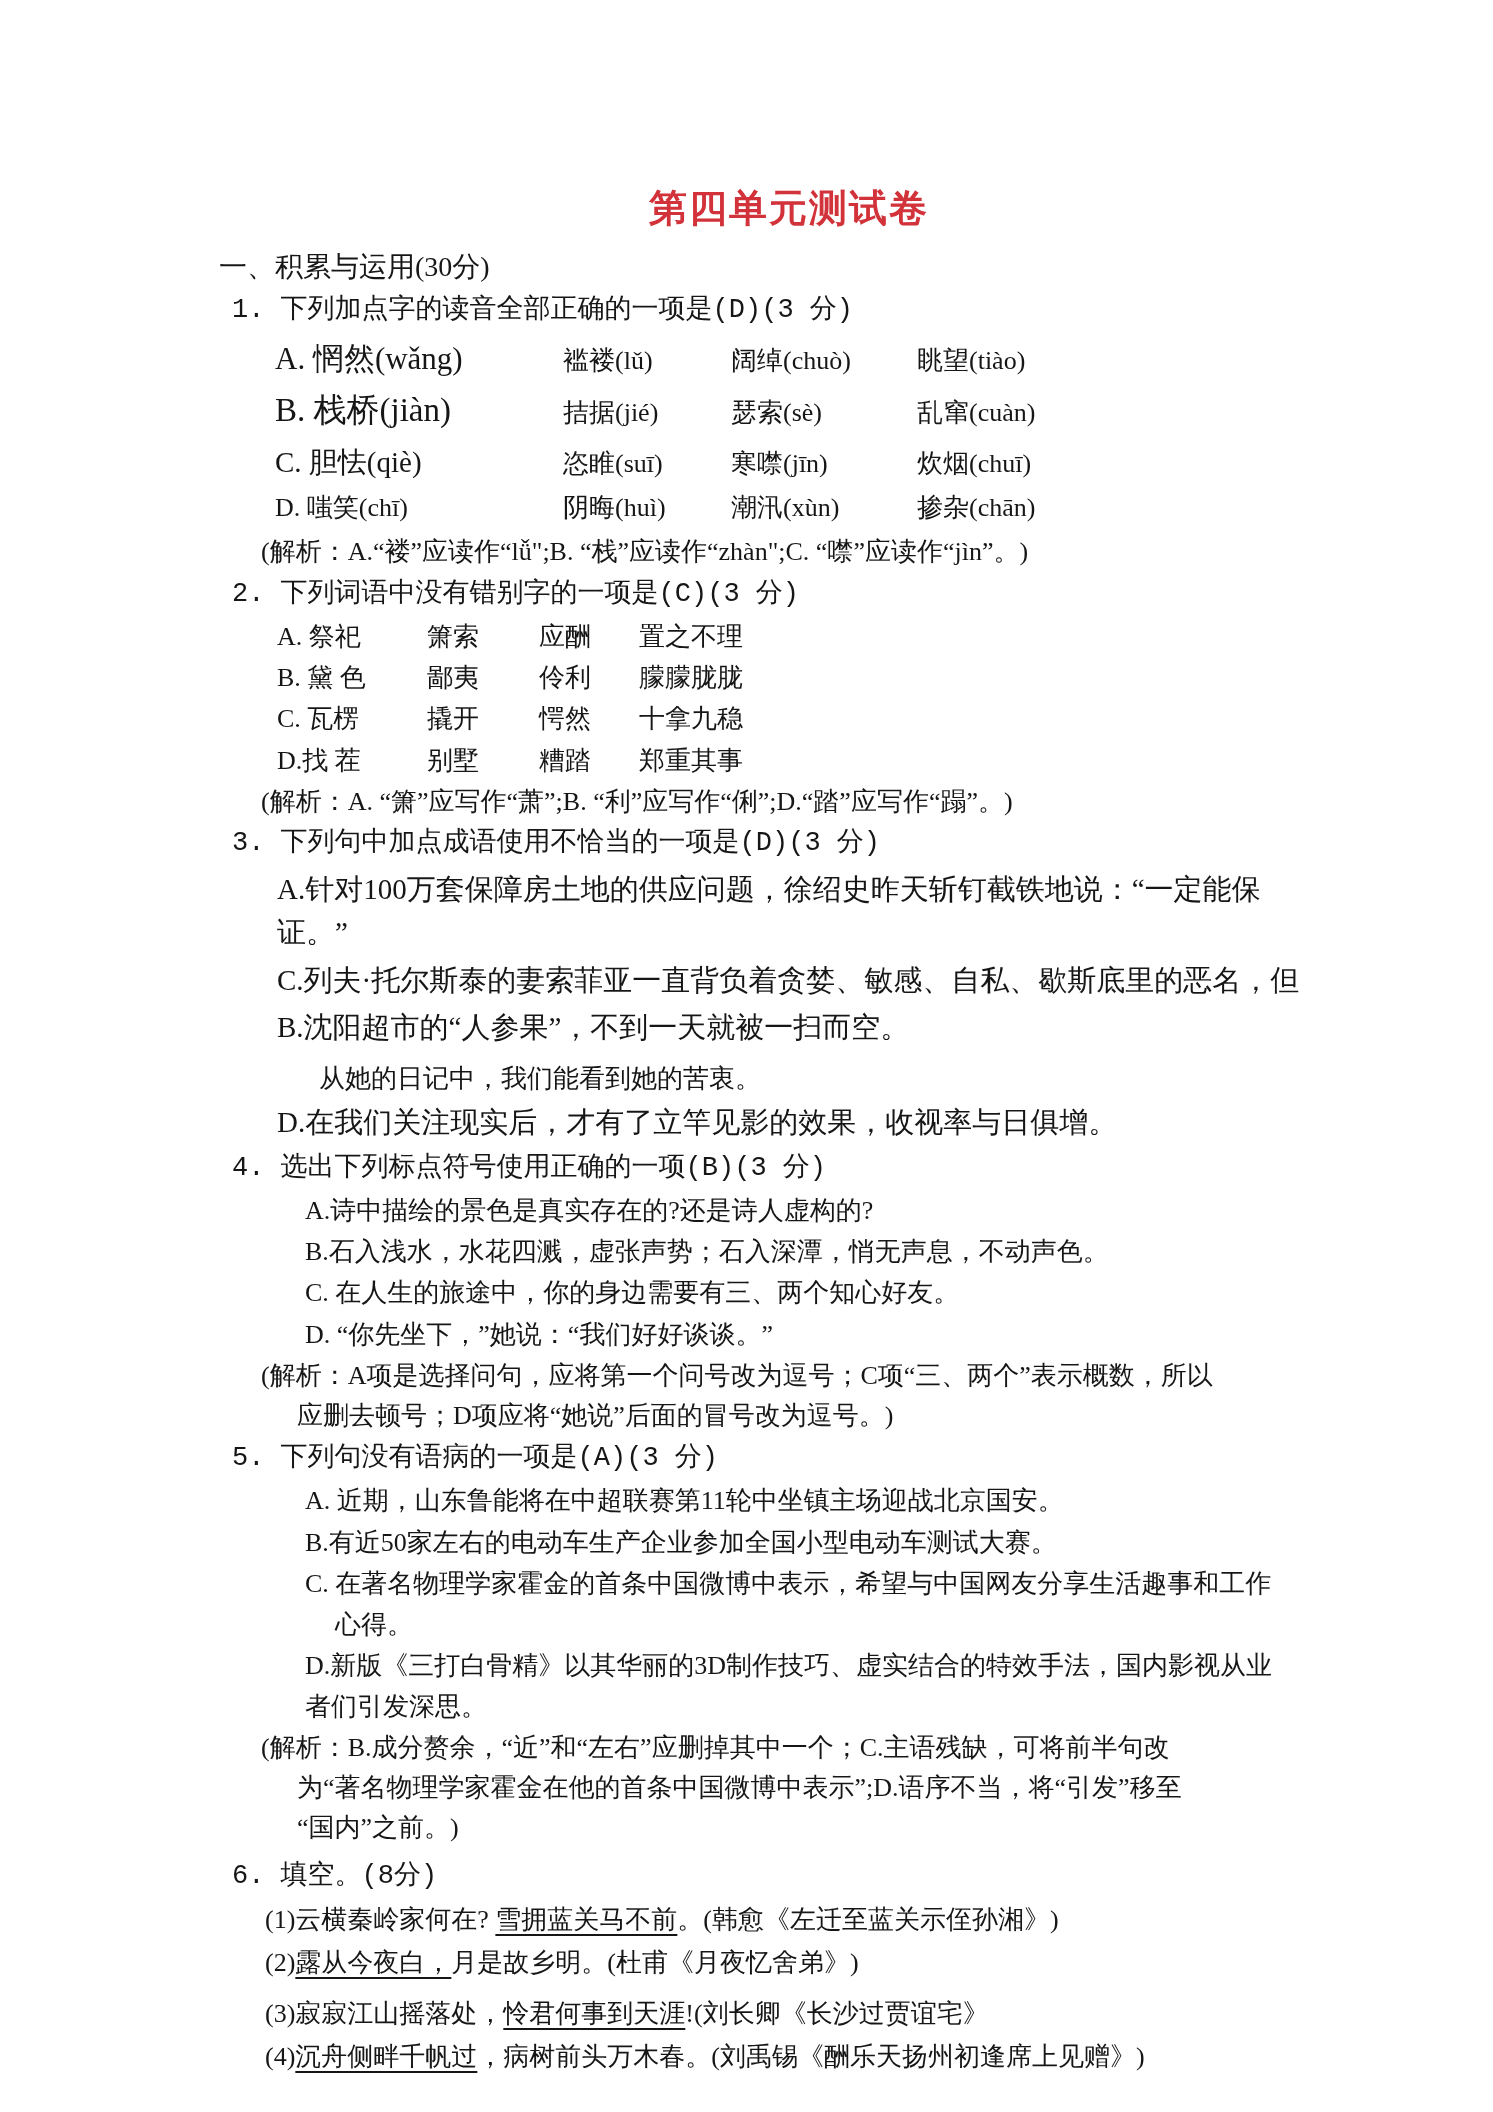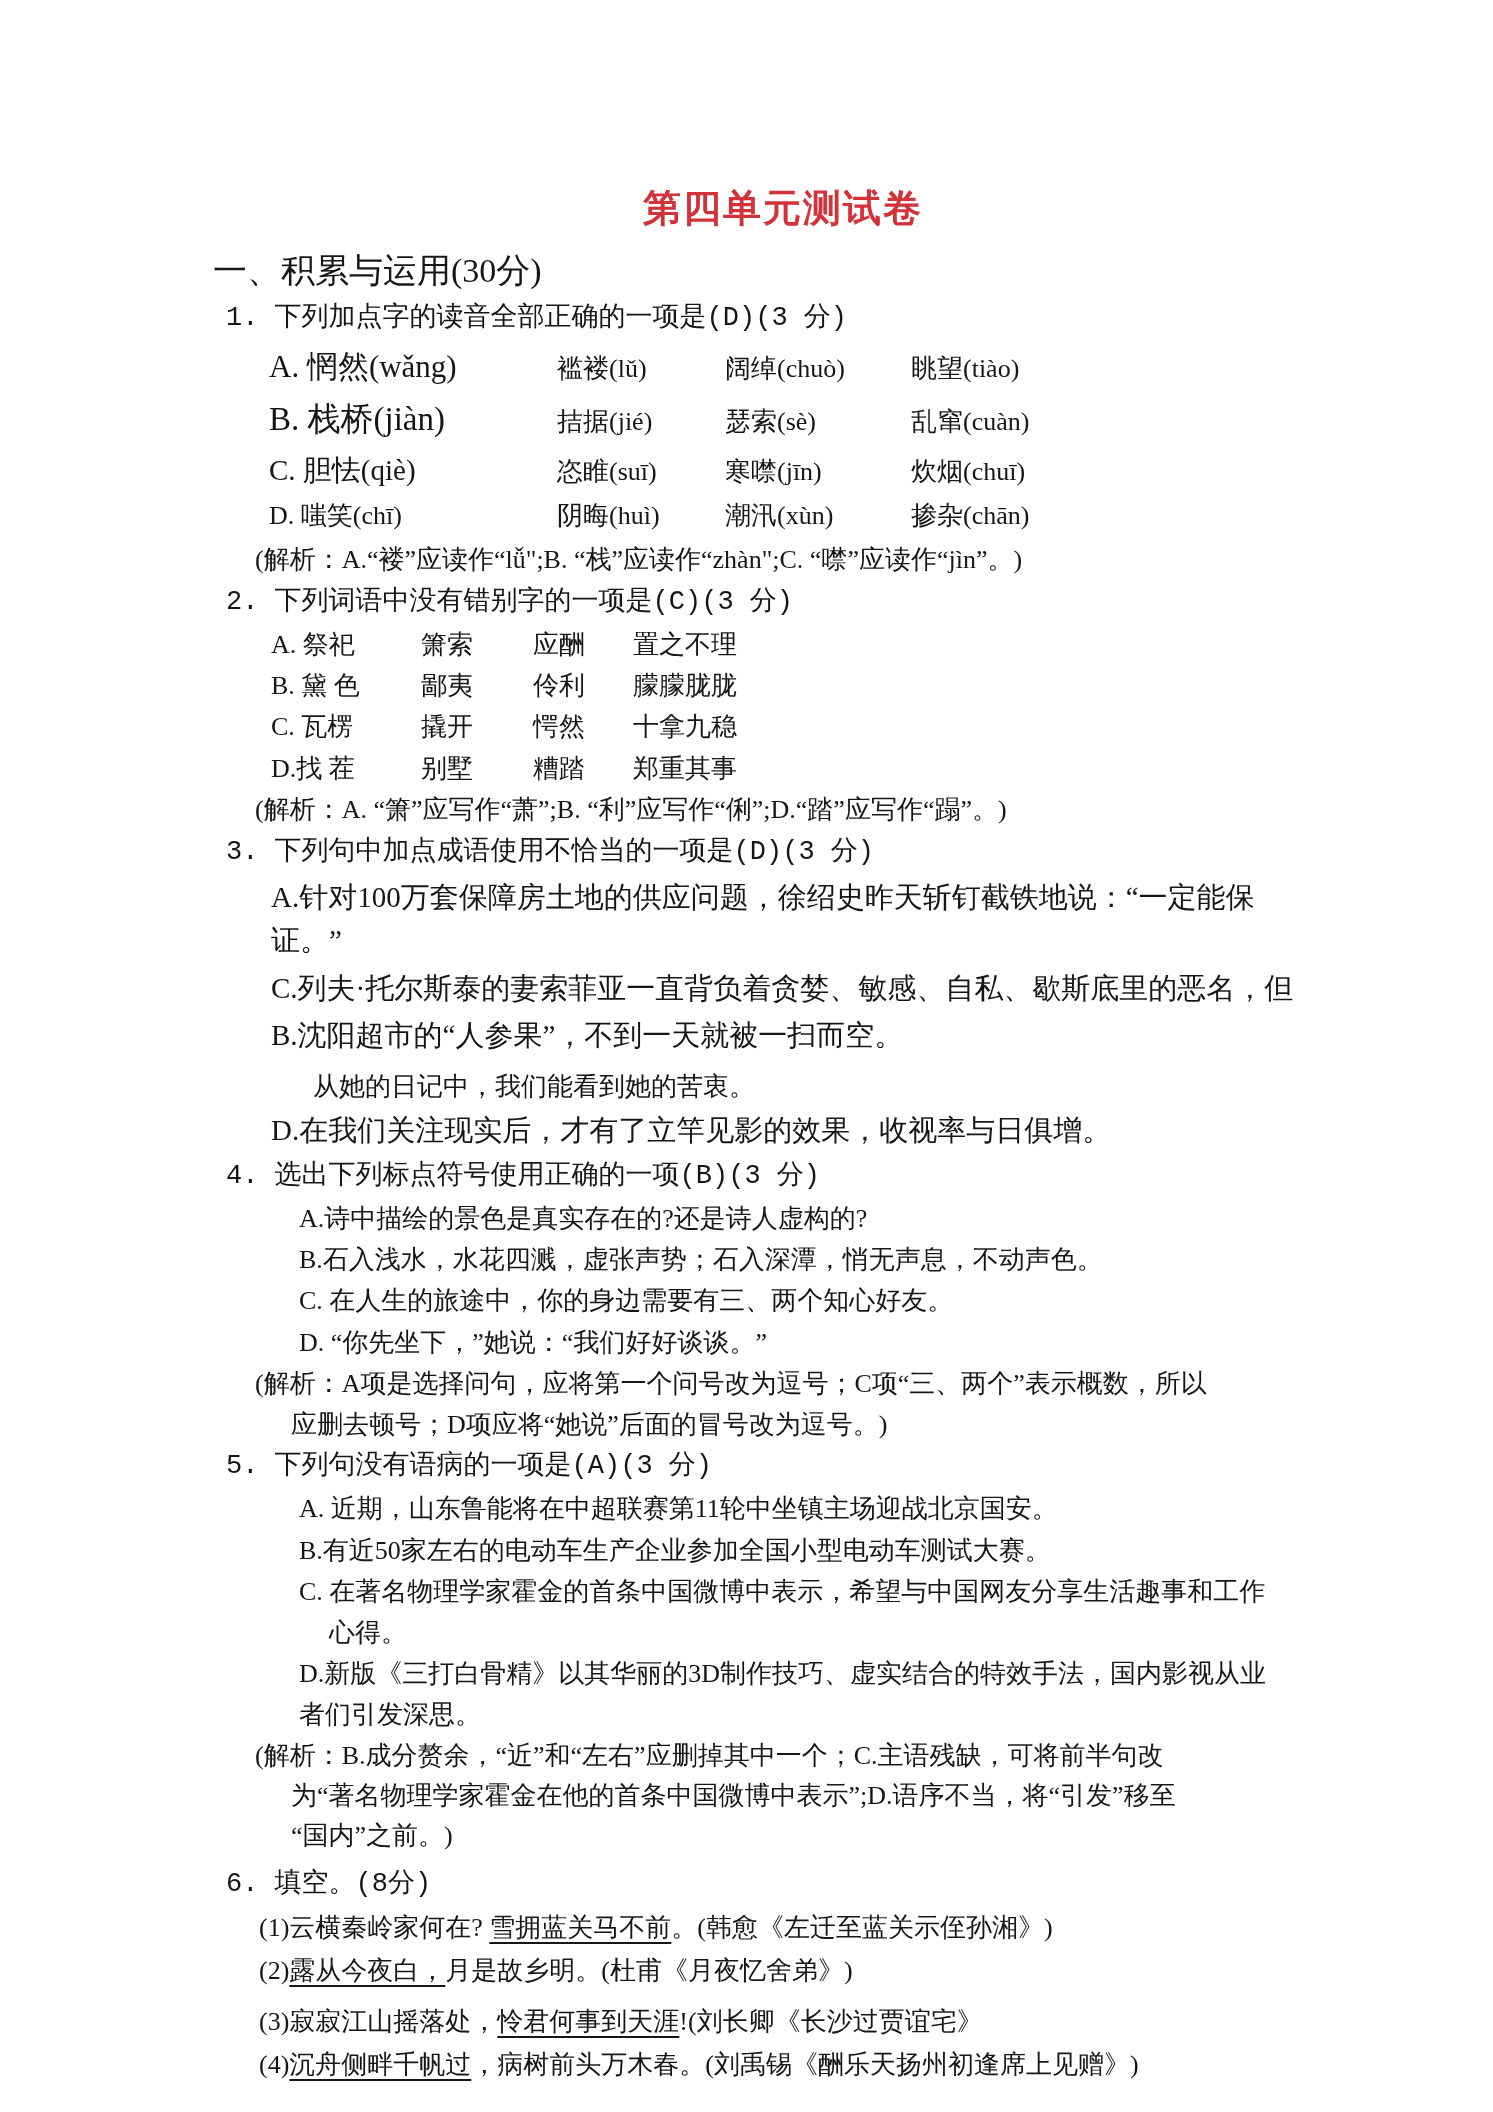--- a/index.html
+++ b/index.html
@@ -7,35 +7,35 @@
     position:relative;
     width:1493px;
     height:2112px;
     background:#ffffff;
     font-family:"Liberation Serif","DejaVu Serif",serif;
     color:#161616;
     overflow:hidden;
   }
   .content{
     position:absolute;
-    left:213px;
+    left:219px;
     top:186px;
     width:1110px;
   }
   .title{
     text-align:center;
     font-size:38px;
     font-weight:bold;
     letter-spacing:2px;
     padding-left:30px;
     margin-bottom:16px;
     line-height:1.2;
   }
   .sec-heading{
-    font-size:34px;
+    font-size:28px;
     line-height:1.35;
     margin-bottom:6px;
   }
   .stem{
     font-size:27px;
     line-height:1.45;
     margin:4px 13px;
     font-family:Liberation Mono, monospace;
   }
   

